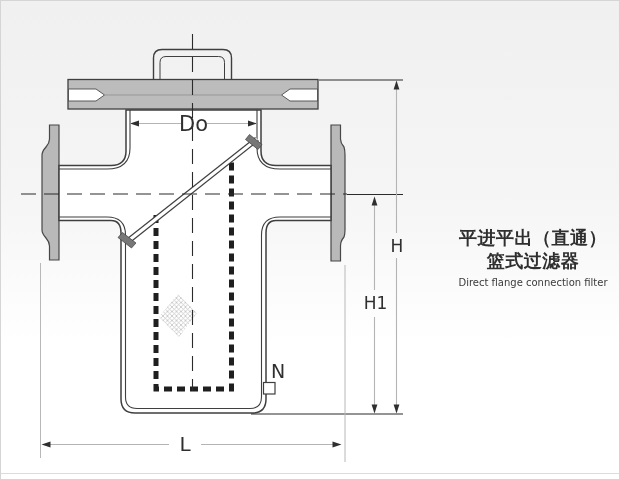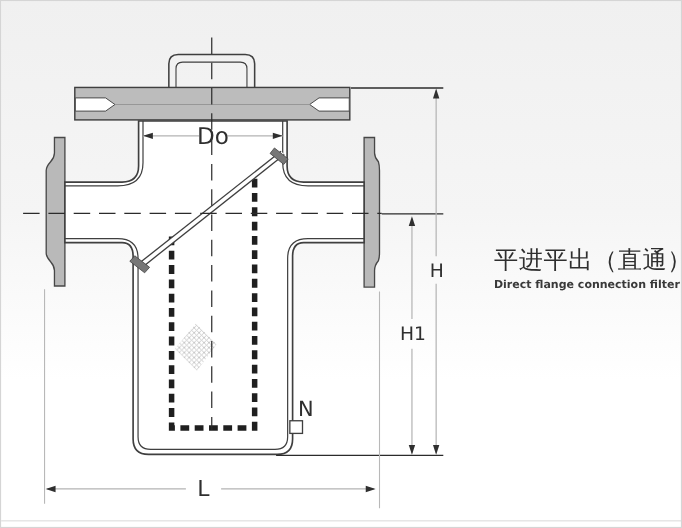--- a/index.html
+++ b/index.html
@@ -11,22 +11,22 @@
     background:linear-gradient(180deg,#f0f0f0 0%,#f5f5f5 40%,#ffffff 72%);
     overflow:hidden;
     font-family:"DejaVu Sans","Liberation Sans",sans-serif;
     text-align:center;
   }
   .stage svg{position:absolute;left:0;top:0;}
   .title-block{
     position:absolute;left:448px;top:225px;width:168px;
     color:#2f2f2f;
   }
-  .title-zh{font-size:22px;line-height:23px;letter-spacing:0.5px;white-space:nowrap;}
-  .title-en{font-size:10px;line-height:12px;margin-top:5px;color:#3a3a3a;white-space:nowrap;font-weight:bold;}
+  .title-zh{font-size:18px;line-height:23px;letter-spacing:0.5px;white-space:nowrap;font-weight:bold;}
+  .title-en{font-size:10px;line-height:12px;margin-top:5px;color:#3a3a3a;white-space:nowrap;}
   .bottom-rule{position:absolute;left:0;top:472px;width:620px;height:1px;background:#dcdcdc;}
   text{font-family:"DejaVu Sans","Liberation Sans",sans-serif;fill:#2f2f2f;}
 </style>
 </head>
 <body>
 
 <div class="stage">
 
   <svg width="620" height="480" viewBox="0 0 620 480">
 
@@ -104,17 +104,18 @@
       <polygon points="40.5,443.5 49.5,440.6 49.5,446.4" fill="#2f2f2f"></polygon>
       <polygon points="340.5,443.5 331.5,440.6 331.5,446.4" fill="#2f2f2f"></polygon>
       <text x="184" y="450" font-size="20" text-anchor="middle">L</text>
     </g>
 
     <text x="277" y="377" font-size="19" text-anchor="middle">N</text>
   </svg>
 
   <div class="title-block">
     <div class="title-zh">平进平出（直通）</div>
+    <div class="title-zh">篮式过滤器</div>
     <div class="title-en">Direct flange connection filter</div>
   </div>
 
   <div class="bottom-rule"></div>
 </div>
 
 </body></html>

